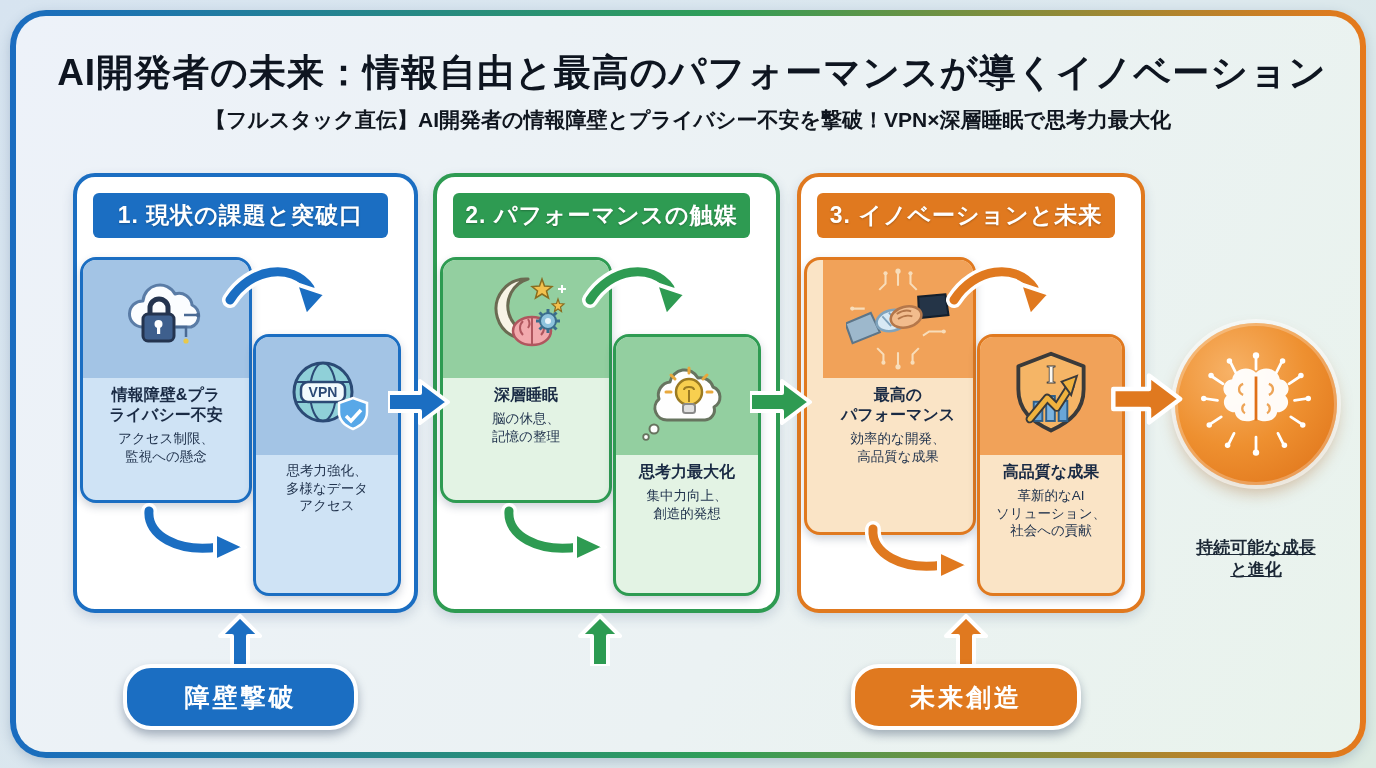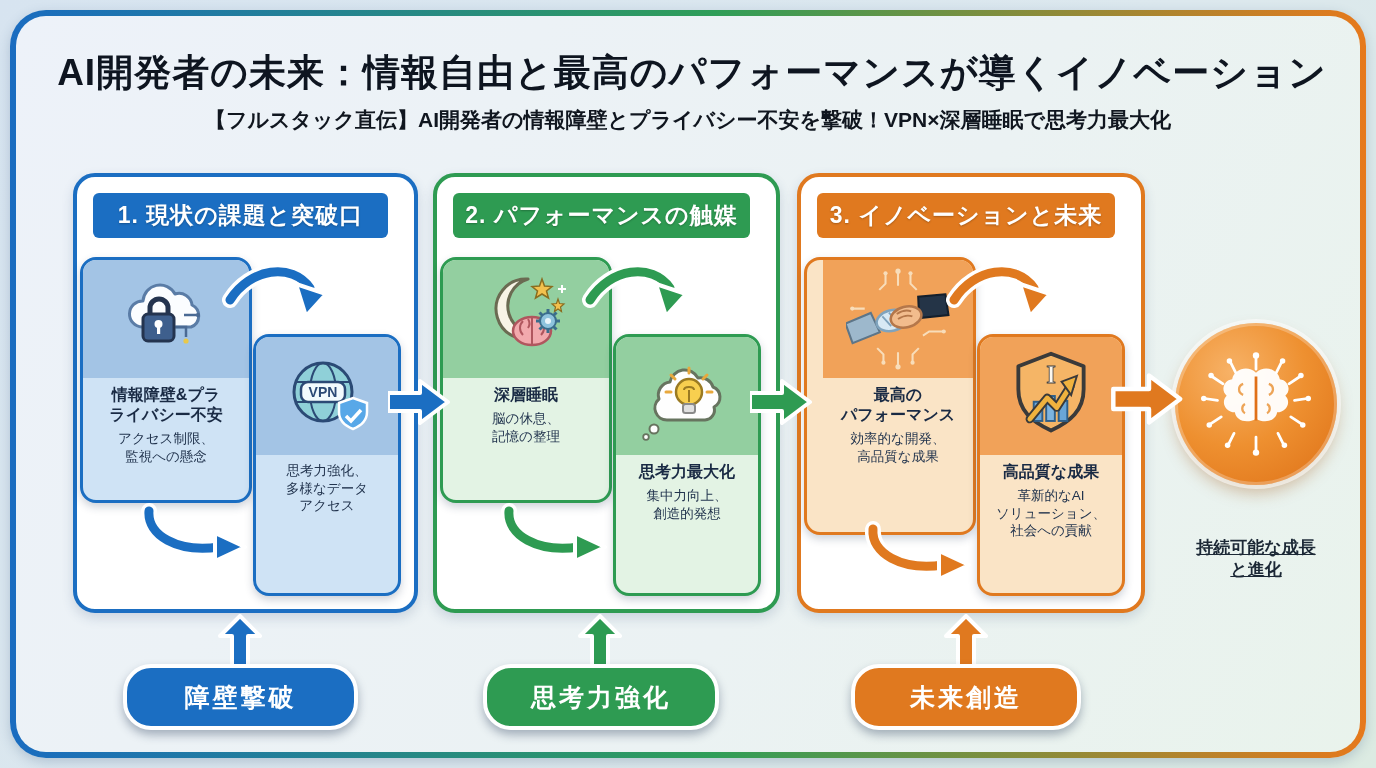--- a/index.html
+++ b/index.html
@@ -328,21 +328,20 @@
 と進化</div>
 
   <svg class="pill-up" style="left:201px" viewBox="0 0 46 52">
     <polygon points="15,52 15,22 3,22 23,2 43,22 31,22 31,52" fill="#1b6ec2" stroke="#fff" stroke-width="4" stroke-linejoin="round"></polygon>
   </svg>
   <div class="pill" style="left:107px;width:235px;background:#1b6ec2">障壁撃破</div>
 
   <svg class="pill-up" style="left:561px" viewBox="0 0 46 52">
     <polygon points="15,52 15,22 3,22 23,2 43,22 31,22 31,52" fill="#2e9b52" stroke="#fff" stroke-width="4" stroke-linejoin="round"></polygon>
   </svg>
-  <div class="pill" style="left:467px;width:236px;background:#2e9b52">思考力強化</div>
 
   <svg class="pill-up" style="left:927px" viewBox="0 0 46 52">
     <polygon points="15,52 15,22 3,22 23,2 43,22 31,22 31,52" fill="#e0791f" stroke="#fff" stroke-width="4" stroke-linejoin="round"></polygon>
   </svg>
   <div class="pill" style="left:835px;width:230px;background:#e0791f">未来創造</div>
 
 </div>
 </div>
 
 </body></html>

